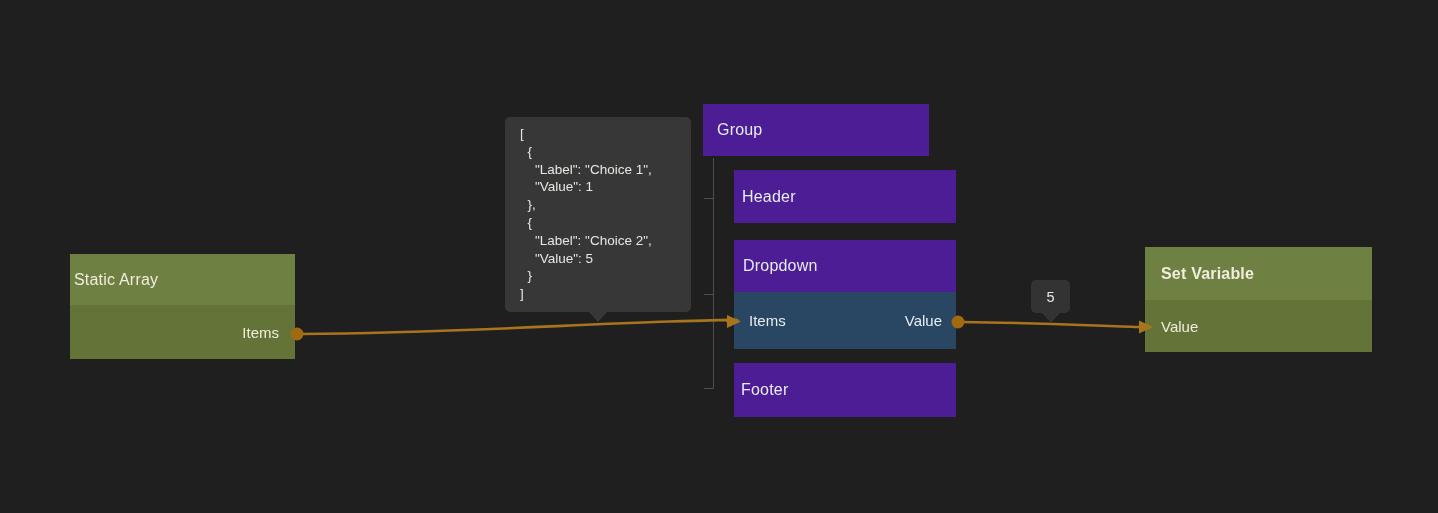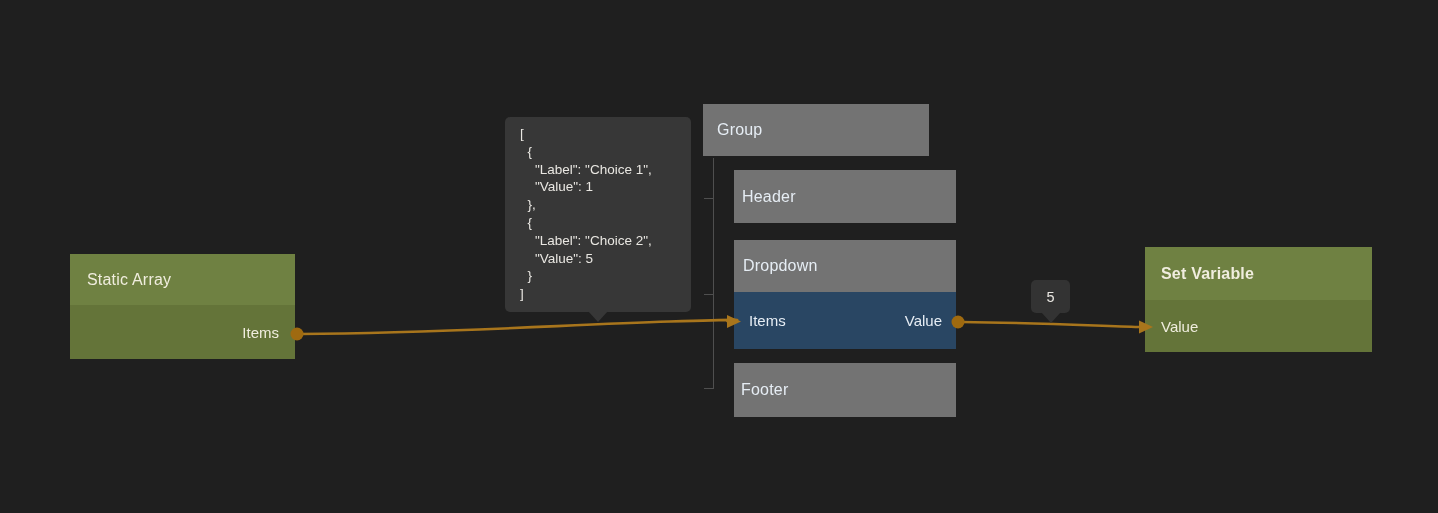--- a/index.html
+++ b/index.html
@@ -11,35 +11,35 @@
     font-family:"Liberation Sans","DejaVu Sans",sans-serif;
   }
   .node{
     position:absolute;
     box-sizing:border-box;
     z-index:2;
   }
   .node .hd{
     display:flex;align-items:center;
     box-sizing:border-box;
-    padding-left:17px;
+    padding-left:4px;
     font-size:16px;
     letter-spacing:.2px;
   }
   .node .bd{
     display:flex;align-items:center;justify-content:space-between;
     box-sizing:border-box;
     padding:0 16px;
     font-size:15px;
   }
   
   .g .hd{background:#6f8142;color:#f0edde;}
   .g .bd{background:#647439;color:#f0edde;}
   
-  .b .hd{background:#737373;color:#e6edf4;}
+  .b .hd{background:#4c1d95;color:#e6edf4;}
   .b .bd{background:#294663;color:#e6edf4;}
 
   .port-label{white-space:nowrap;}
 
   svg.wires{position:absolute;left:0;top:0;z-index:3;pointer-events:none;}
   svg.wires .hit{pointer-events:stroke;}
 
   .tooltip{
     position:absolute;
     background:#373737;

